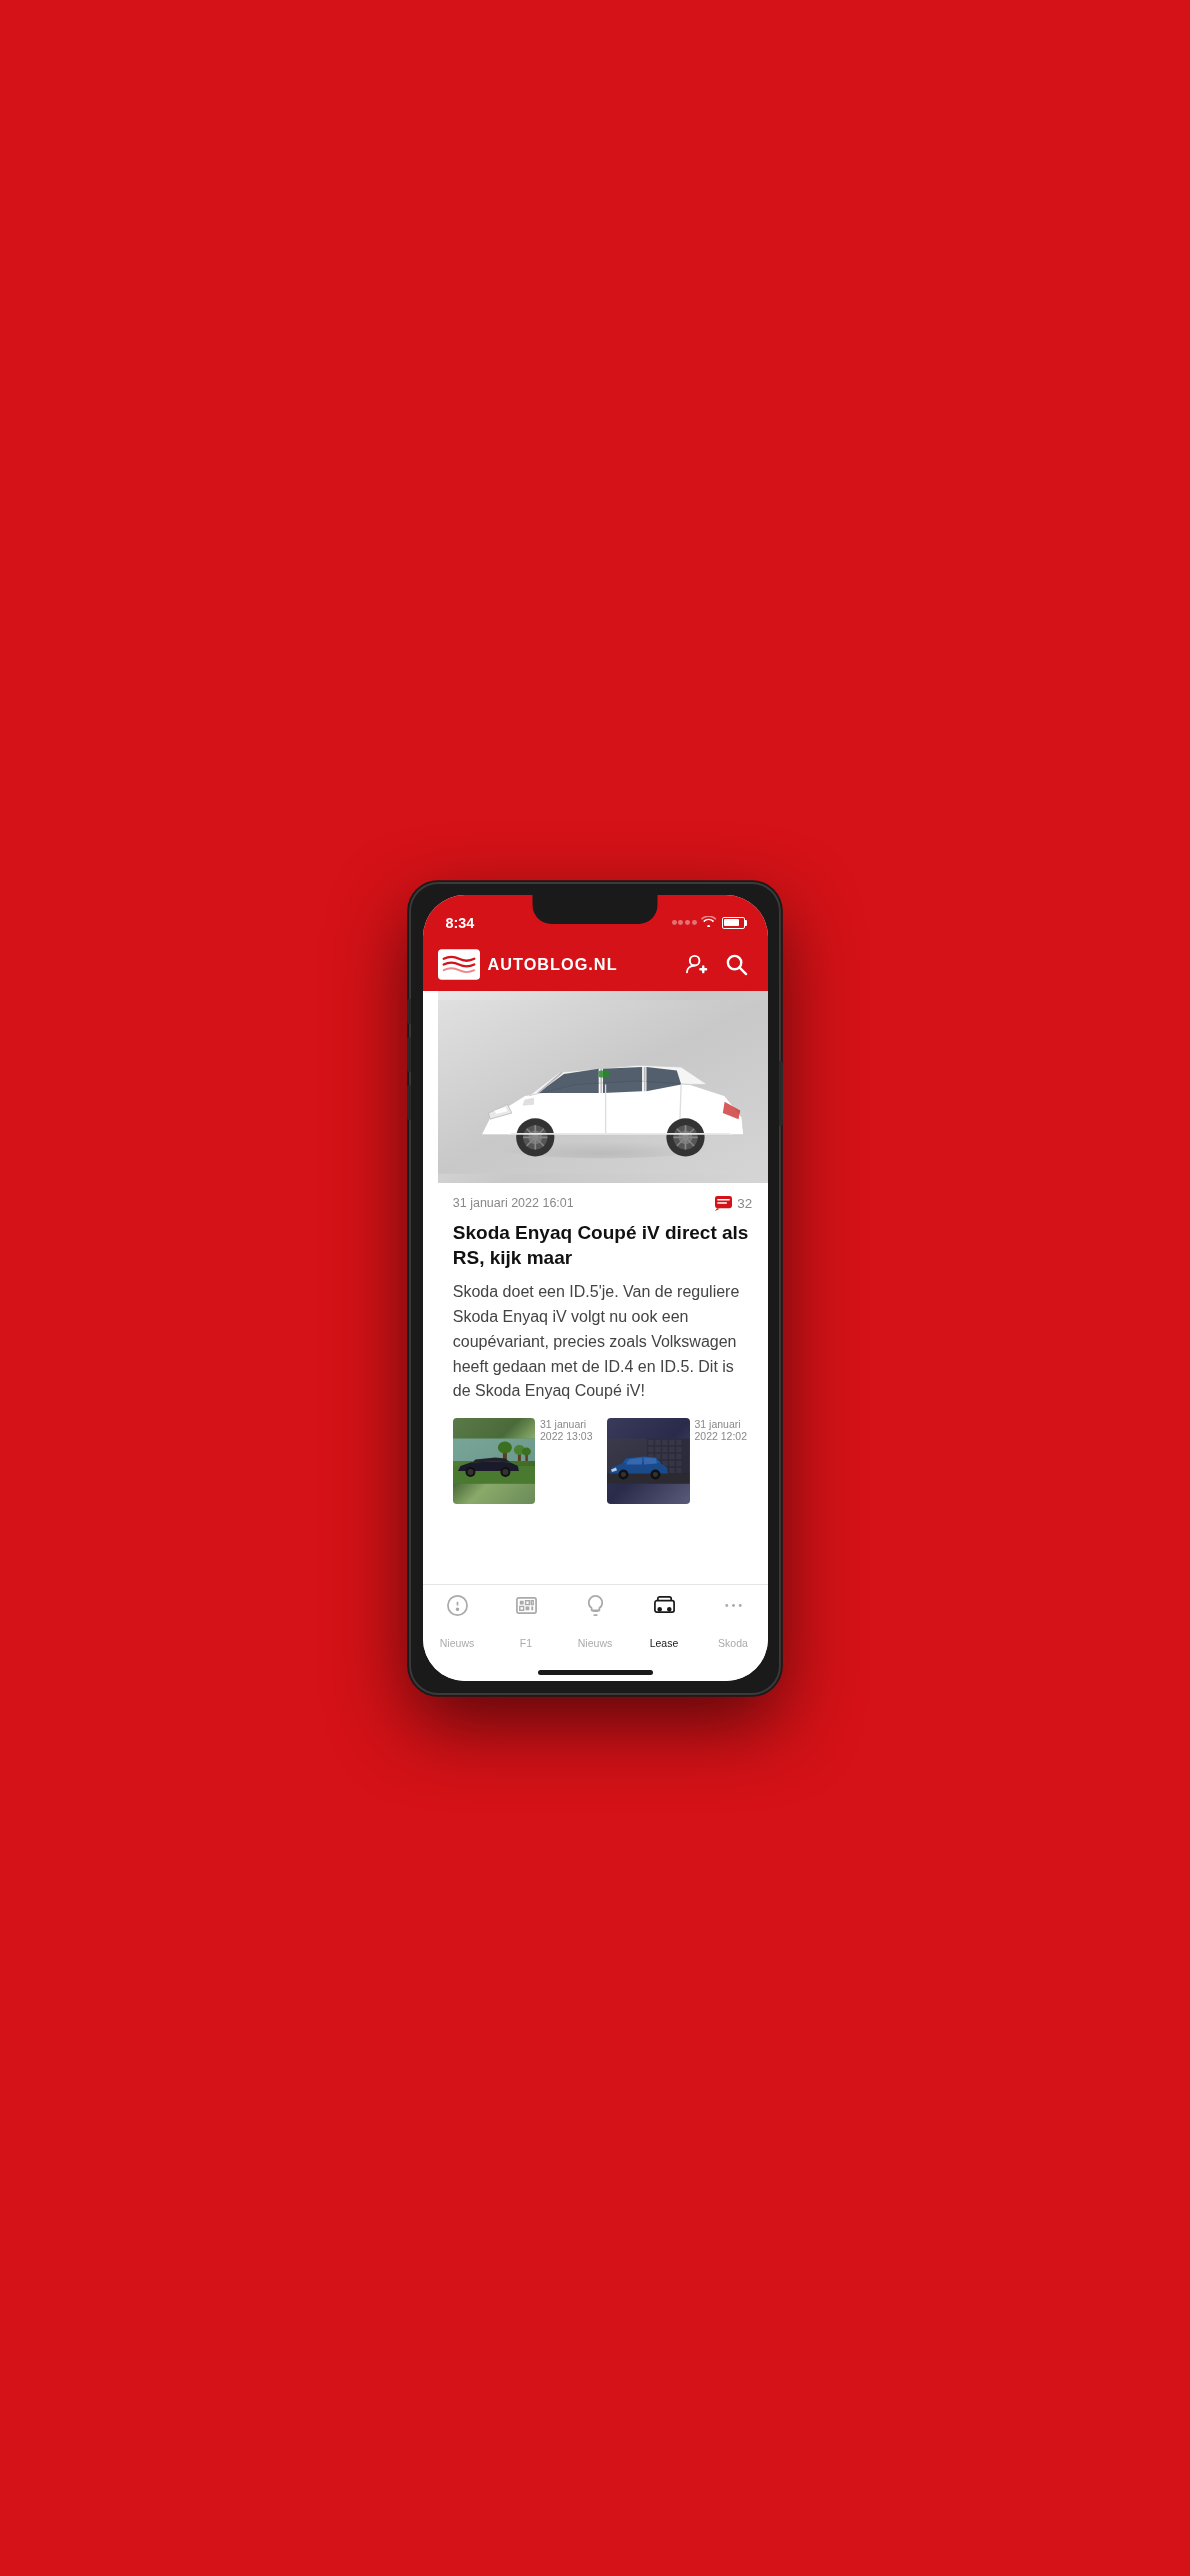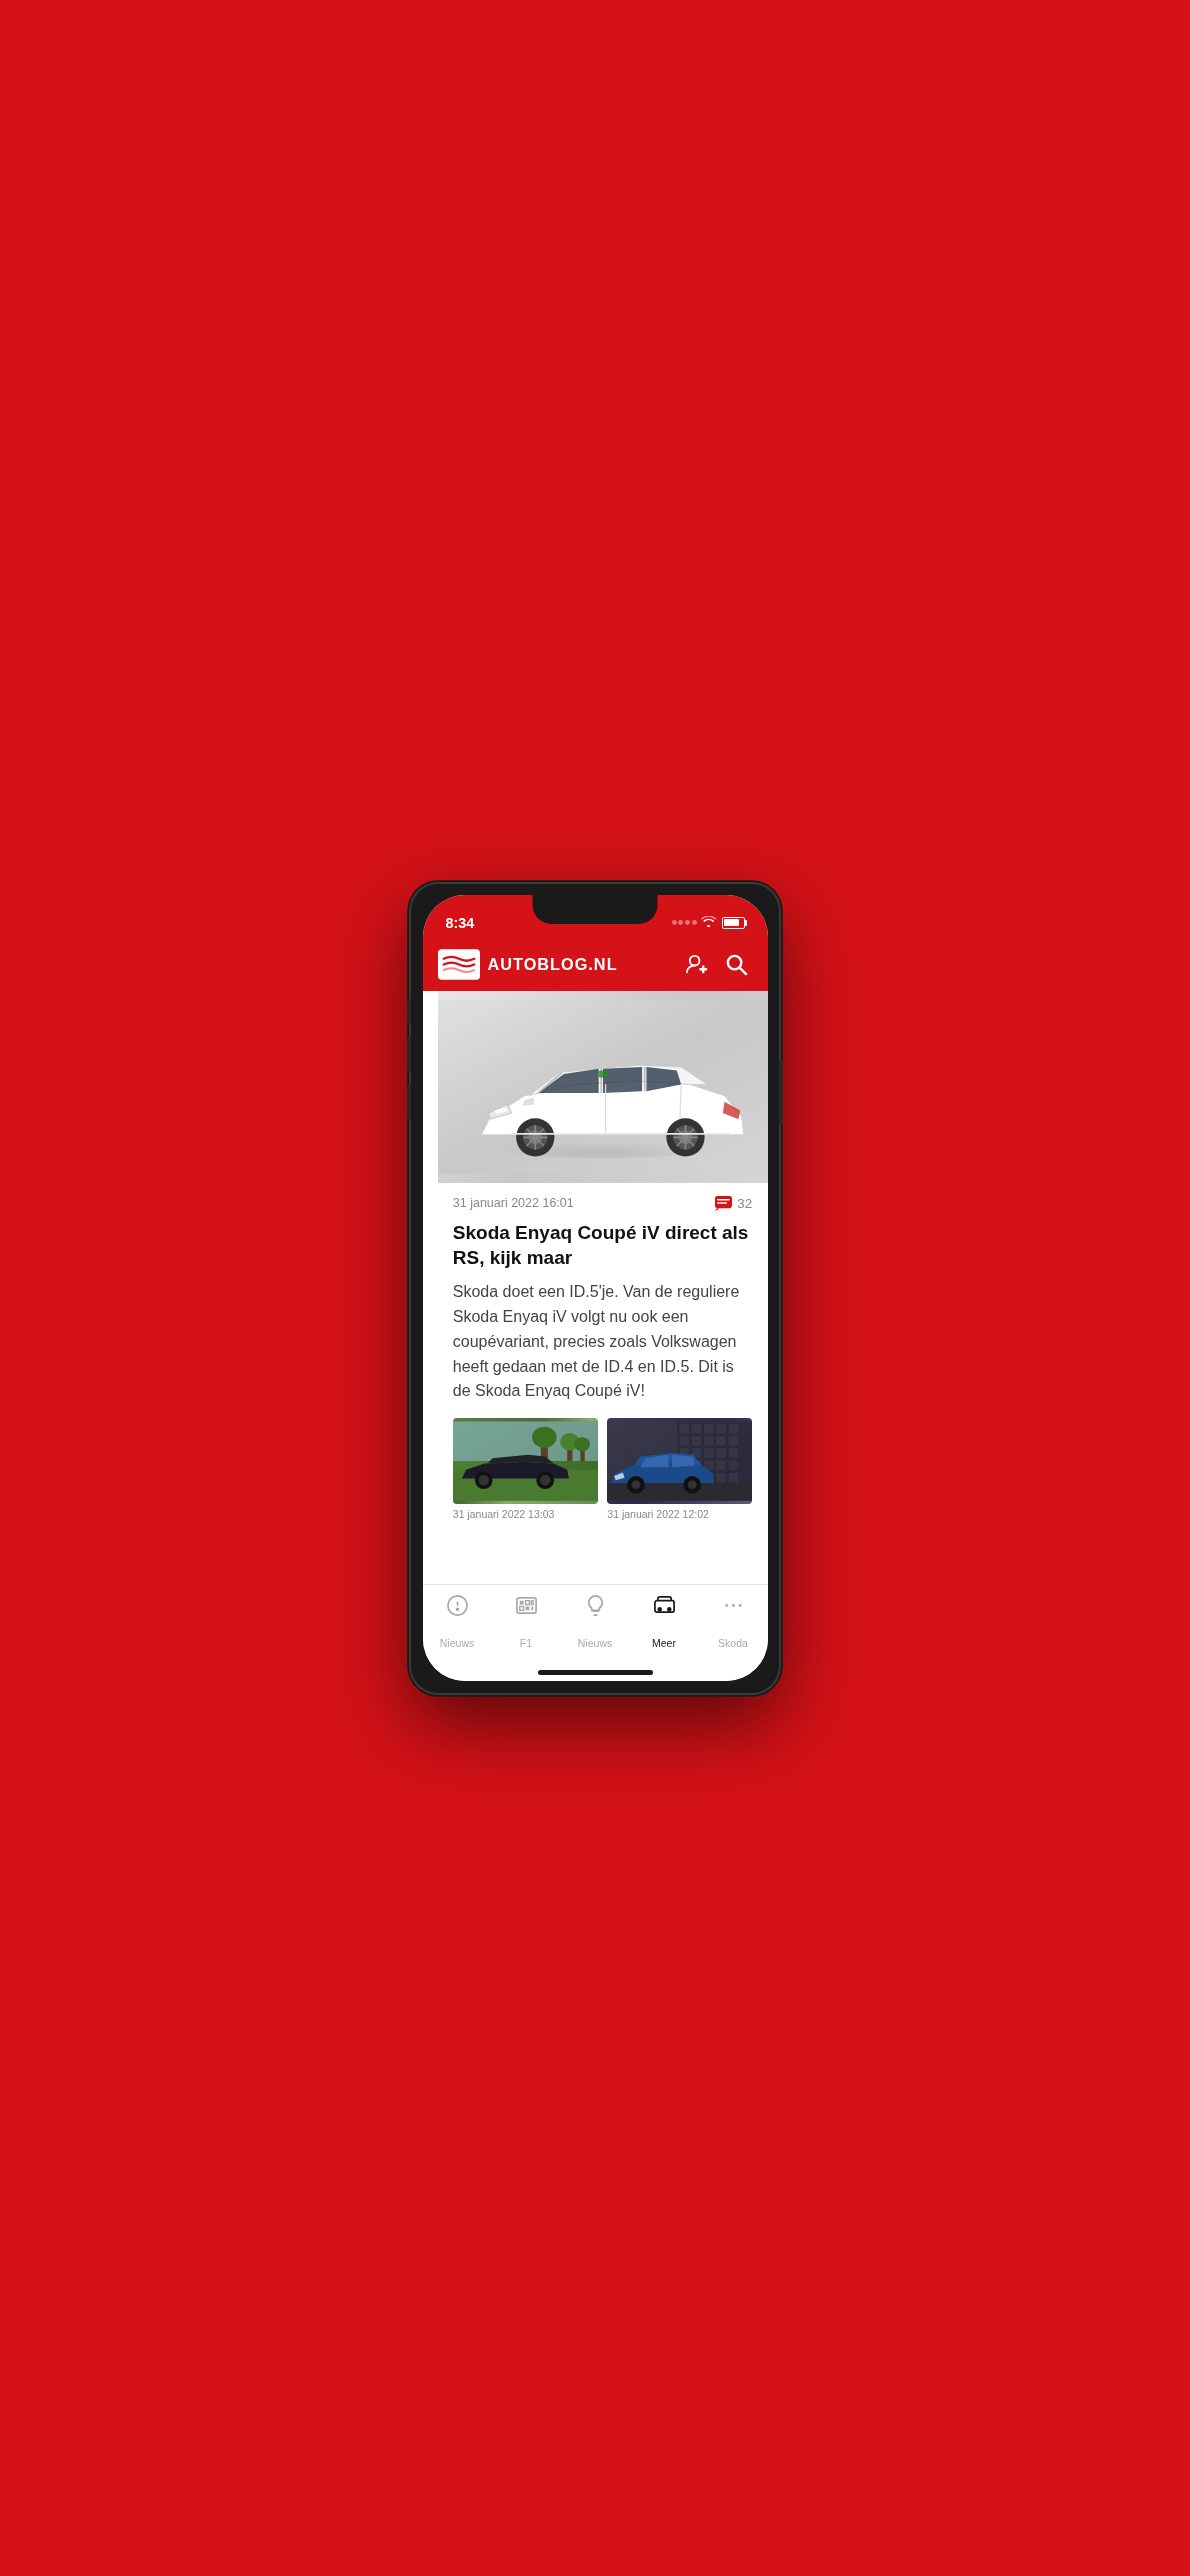--- a/index.html
+++ b/index.html
@@ -226,21 +226,20 @@
     .thumbnail-row {
       display: flex;
       gap: 0;
       padding: 0 15.3px 11.5px;
       gap: 9.6px;
     }
 
     .thumb-item {
       flex: 1;
       display: flex;
-      flex-direction: column;
       gap: 4.8px;
     }
 
     .thumb-img {
       width: 100%;
       height: 86px;
       border-radius: 3.8px;
       overflow: hidden;
       position: relative;
     }
@@ -638,21 +637,21 @@
 
       <div class="tab-item">
         <span class="tab-icon active">
           <svg width="23" height="23" viewBox="0 0 24 24" fill="none" stroke="#1a1a1a" stroke-width="1.8">
             <rect x="2" y="7" width="20" height="12" rx="2"></rect>
             <path d="M5 7V5a2 2 0 0 1 2-2h10a2 2 0 0 1 2 2v2"></path>
             <circle cx="7" cy="16" r="1.5" fill="#1a1a1a"></circle>
             <circle cx="17" cy="16" r="1.5" fill="#1a1a1a"></circle>
           </svg>
         </span>
-        <span class="tab-label active">Meer</span>
+        <span class="tab-label active">Lease</span>
       </div>
 
       <div class="tab-item">
         <span class="tab-icon">
           <svg width="23" height="23" viewBox="0 0 24 24" fill="none">
             <circle cx="5" cy="12" r="1.5" fill="#aaa"></circle>
             <circle cx="12" cy="12" r="1.5" fill="#aaa"></circle>
             <circle cx="19" cy="12" r="1.5" fill="#aaa"></circle>
           </svg>
         </span>

